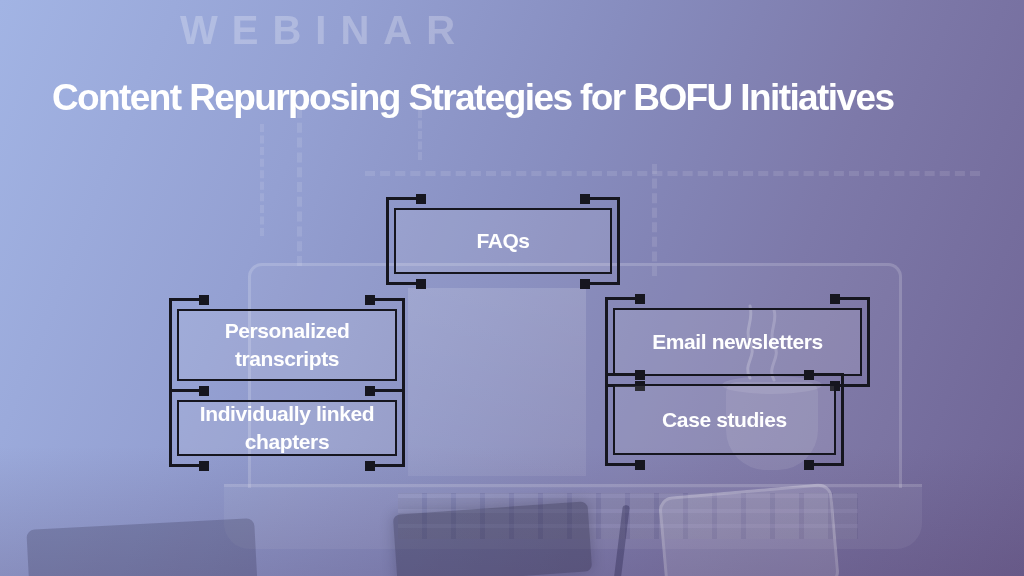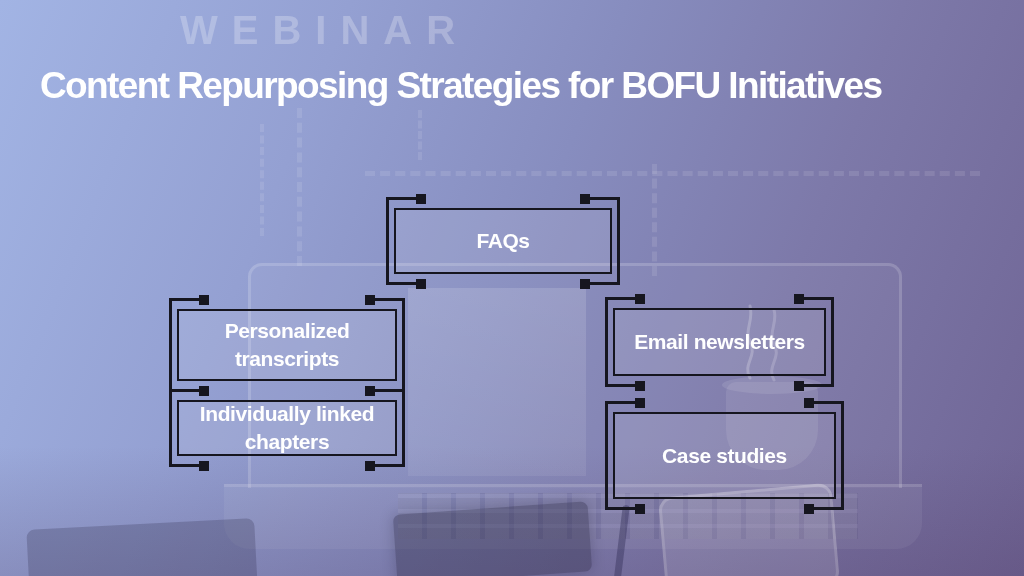--- a/index.html
+++ b/index.html
@@ -38,41 +38,41 @@
     background:linear-gradient(180deg,rgba(0,0,0,0) 0%,rgba(70,45,85,0.20) 100%);}
   .sketch{position:absolute;opacity:.10;border-color:#fff;pointer-events:none;}
   .sk-h1{left:365px;top:171px;width:615px;height:0;border-top:5px dashed #fff;}
   .sk-v1{left:297px;top:108px;height:158px;width:0;border-left:5px dashed #fff;}
   .sk-v2{left:260px;top:124px;height:112px;width:0;border-left:4px dashed #fff;}
   .sk-v3{left:652px;top:164px;height:112px;width:0;border-left:5px dashed #fff;}
   .sk-v4{left:418px;top:110px;height:50px;width:0;border-left:4px dashed #fff;}
   
   .watermark{position:absolute;left:180px;top:8px;font-size:40px;font-weight:700;
     letter-spacing:14px;color:rgba(255,255,255,0.25);white-space:nowrap;}
-  .title{position:absolute;left:36px;top:62px;margin:4px;width:970px;
+  .title{position:absolute;left:36px;top:62px;margin:16px;width:970px;
     font-size:37px;line-height:40px;font-weight:700;letter-spacing:-1.6px;color:#ffffff;}
   
   .node{position:absolute;z-index:2;}
   .node-box{position:absolute;inset:0;border:2.5px solid #16161f;
     background:rgba(255,255,255,0.10);display:flex;align-items:center;justify-content:center;}
   .node-label{font-size:21px;font-weight:700;letter-spacing:-0.4px;line-height:28px;
     color:#ffffff;text-align:center;padding:0 2px;}
   .bracket{position:absolute;top:-11px;bottom:-11px;width:34px;pointer-events:none;}
   .bracket.left{left:-8px;border:3px solid #16161f;border-right:none;}
   .bracket.right{right:-8px;border:3px solid #16161f;border-left:none;}
   .bracket::before,.bracket::after{content:"";position:absolute;width:10px;height:10px;background:#16161f;}
   .bracket.left::before{right:-3px;top:-6.5px;}
   .bracket.left::after{right:-3px;bottom:-6.5px;}
   .bracket.right::before{left:-3px;top:-6.5px;}
   .bracket.right::after{left:-3px;bottom:-6.5px;}
   #node-faqs{left:394px;top:208px;width:218px;height:66px;}
   #node-personalized{left:177px;top:309px;width:220px;height:72px;}
   #node-individually{left:177px;top:400px;width:220px;height:56px;}
-  #node-email{left:613px;top:308px;width:213px;height:68px;}
-  #node-case{left:613px;top:412px;width:223px;height:87px;}
+  #node-email{left:613px;top:308px;width:249px;height:68px;}
+  #node-case{left:613px;top:384px;width:223px;height:71px;}
 </style>
 </head>
 <body>
 
 <div class="stage">
 
   <div class="deco laptop-screen"></div>
   <div class="deco laptop-document"></div>
   <div class="deco laptop-base"></div>
   <div class="deco laptop-keyboard"></div>

